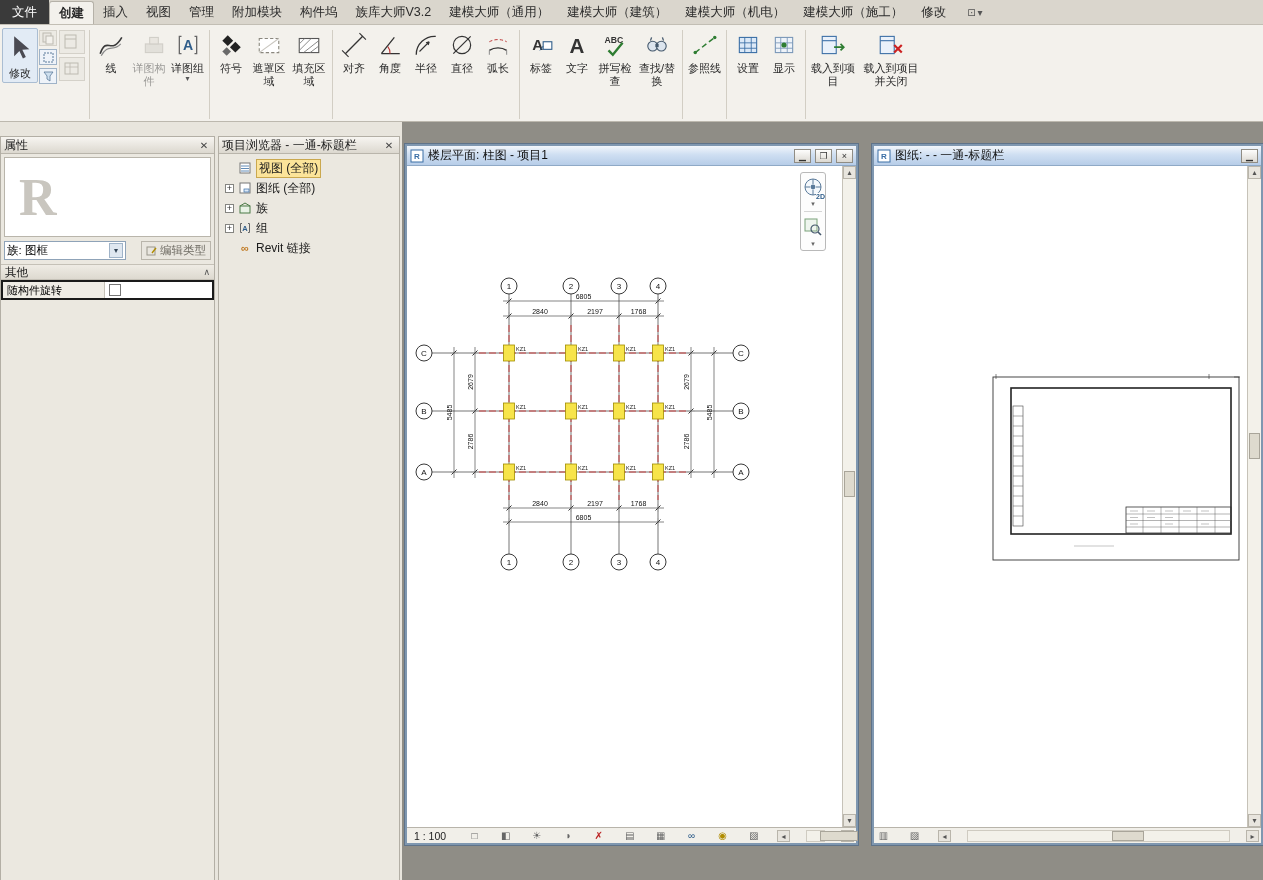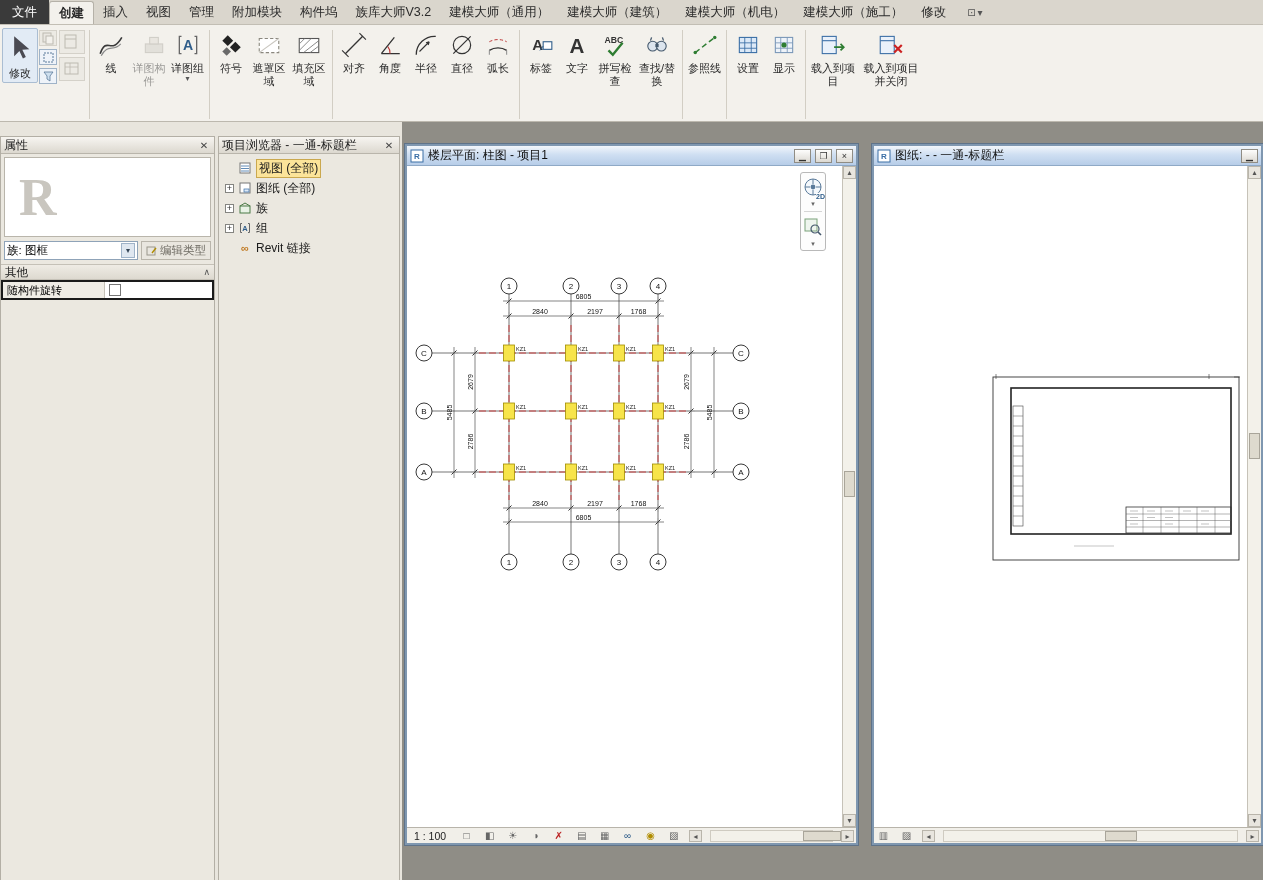--- a/index.html
+++ b/index.html
@@ -32,21 +32,21 @@
   .panel{position:absolute;top:14px;bottom:2px;background:#ebe8e0;border:1px solid #b3afa5;display:flex;flex-direction:column;}
   .panel-head{height:17px;background:linear-gradient(#f7f5f1,#dcd8cf);border-bottom:1px solid #b9b5ab;display:flex;align-items:center;font-size:12px;color:#222;padding:0 3px;}
   .panel-head .ph-title{flex:1;white-space:nowrap;overflow:hidden;}
   .panel-close{width:14px;height:13px;font-size:10px;line-height:11px;text-align:center;color:#444;border:1px solid transparent;}
   .props{left:0;width:215px;}
   .browser{left:218px;width:182px;}
 
   
   .type-preview{margin:3px;height:80px;background:#fff;border:1px solid #b9b5ab;display:flex;align-items:center;padding-left:14px;}
   .bigR{font-size:52px;font-weight:bold;color:#c9c6bf;font-family:"Liberation Serif","DejaVu Serif",serif;}
-  .selector-row{display:flex;gap:3px;margin:1px 3px 4px 3px;align-items:center;}
+  .selector-row{display:flex;gap:15px;margin:1px 3px 4px 3px;align-items:center;}
   .combo{flex:1;height:19px;background:#fff;border:1px solid #8fa3b8;display:flex;align-items:center;font-size:11.5px;padding:0 2px;}
   .combo .clab{flex:1;}
   .combo .carr{width:14px;height:15px;background:#dfe7f0;border:1px solid #9fb3c8;font-size:8px;text-align:center;line-height:13px;color:#345;}
   .edit-type{height:19px;font-size:11.5px;color:#6f6c64;background:#e9e6df;border:1px solid #b9b5ab;display:flex;align-items:center;gap:2px;padding:0 4px;}
   .sect{height:16px;background:linear-gradient(#efece5,#ddd9d0);border-top:1px solid #c5c1b7;border-bottom:1px solid #c5c1b7;display:flex;align-items:center;font-size:11.5px;padding:0 4px;color:#222;}
   .sect .schev{margin-left:auto;font-size:9px;color:#555;}
   .prow{display:flex;height:20px;border:2px solid #1a1a1a;background:#fff;}
   .plabel{width:102px;background:#efece5;font-size:11px;display:flex;align-items:center;padding:0 4px;border-right:1px solid #c5c1b7;}
   .pval{flex:1;display:flex;align-items:center;padding-left:4px;}
   .cb{width:12px;height:12px;border:1px solid #777;background:#fff;}
@@ -71,21 +71,21 @@
   .win2{left:470px;top:22px;width:391px;height:701px;}
   .wtitle{height:20px;background:linear-gradient(#f2f6fb,#cfdff2 45%,#b7cde8);border-bottom:1px solid #8fa9c6;display:flex;align-items:center;gap:4px;padding:0 3px;font-size:12px;color:#111;}
   .wtitle .wt-text{flex:1;white-space:nowrap;overflow:hidden;}
   .tb-btn{width:17px;height:14px;background:linear-gradient(#fdfdfc,#dcd9d2);border:1px solid #8f8c84;font-size:9px;line-height:12px;text-align:center;color:#333;flex:none;}
   .wbody{flex:1;display:flex;min-height:0;}
   .canvas{position:relative;background:#fff;flex:1;overflow:hidden;}
   .vscroll{width:14px;background:#f3f1ea;border-left:1px solid #c6c2b8;display:flex;flex-direction:column;}
   .vscroll .sb-btn{height:13px;font-size:8px;text-align:center;line-height:12px;color:#555;background:#e8e5de;border:1px solid #b9b5ab;}
   .vtrack{flex:1;position:relative;}
   .vthumb{position:absolute;left:1px;right:1px;height:26px;background:#dedace;border:1px solid #a9a59a;}
-  .wbottom{height:16px;background:#f1efe9;border-top:1px solid #b8b4aa;display:flex;align-items:center;padding:0 2px;gap:8px;}
+  .wbottom{height:16px;background:#f1efe9;border-top:1px solid #b8b4aa;display:flex;align-items:center;padding:0 2px;gap:16px;}
   .scale-lab{font-size:10.5px;color:#222;padding:0 5px;white-space:nowrap;}
   .vc-icon{width:15px;font-size:10px;text-align:center;color:#666;}
   .sb-btn-h{width:13px;height:12px;font-size:8px;line-height:11px;text-align:center;color:#555;background:#e8e5de;border:1px solid #b9b5ab;flex:none;}
   .htrack{flex:1;position:relative;height:12px;background:#f3f1ea;border:1px solid #cfcbc1;}
   .hthumb{position:absolute;top:0;bottom:0;background:#dedace;border:1px solid #a9a59a;}
 
   
   .navbar{position:absolute;top:6px;right:16px;width:26px;background:#fdfdfd;border:1px solid #b9b9b9;border-radius:3px;display:flex;flex-direction:column;align-items:center;padding:3px 0;gap:2px;}
   .nav-item{position:relative;width:22px;height:22px;display:flex;align-items:center;justify-content:center;}
   .nav2d{position:absolute;right:-1px;bottom:-2px;font-size:7px;color:#2f5d8a;font-weight:bold;background:#fff;}

